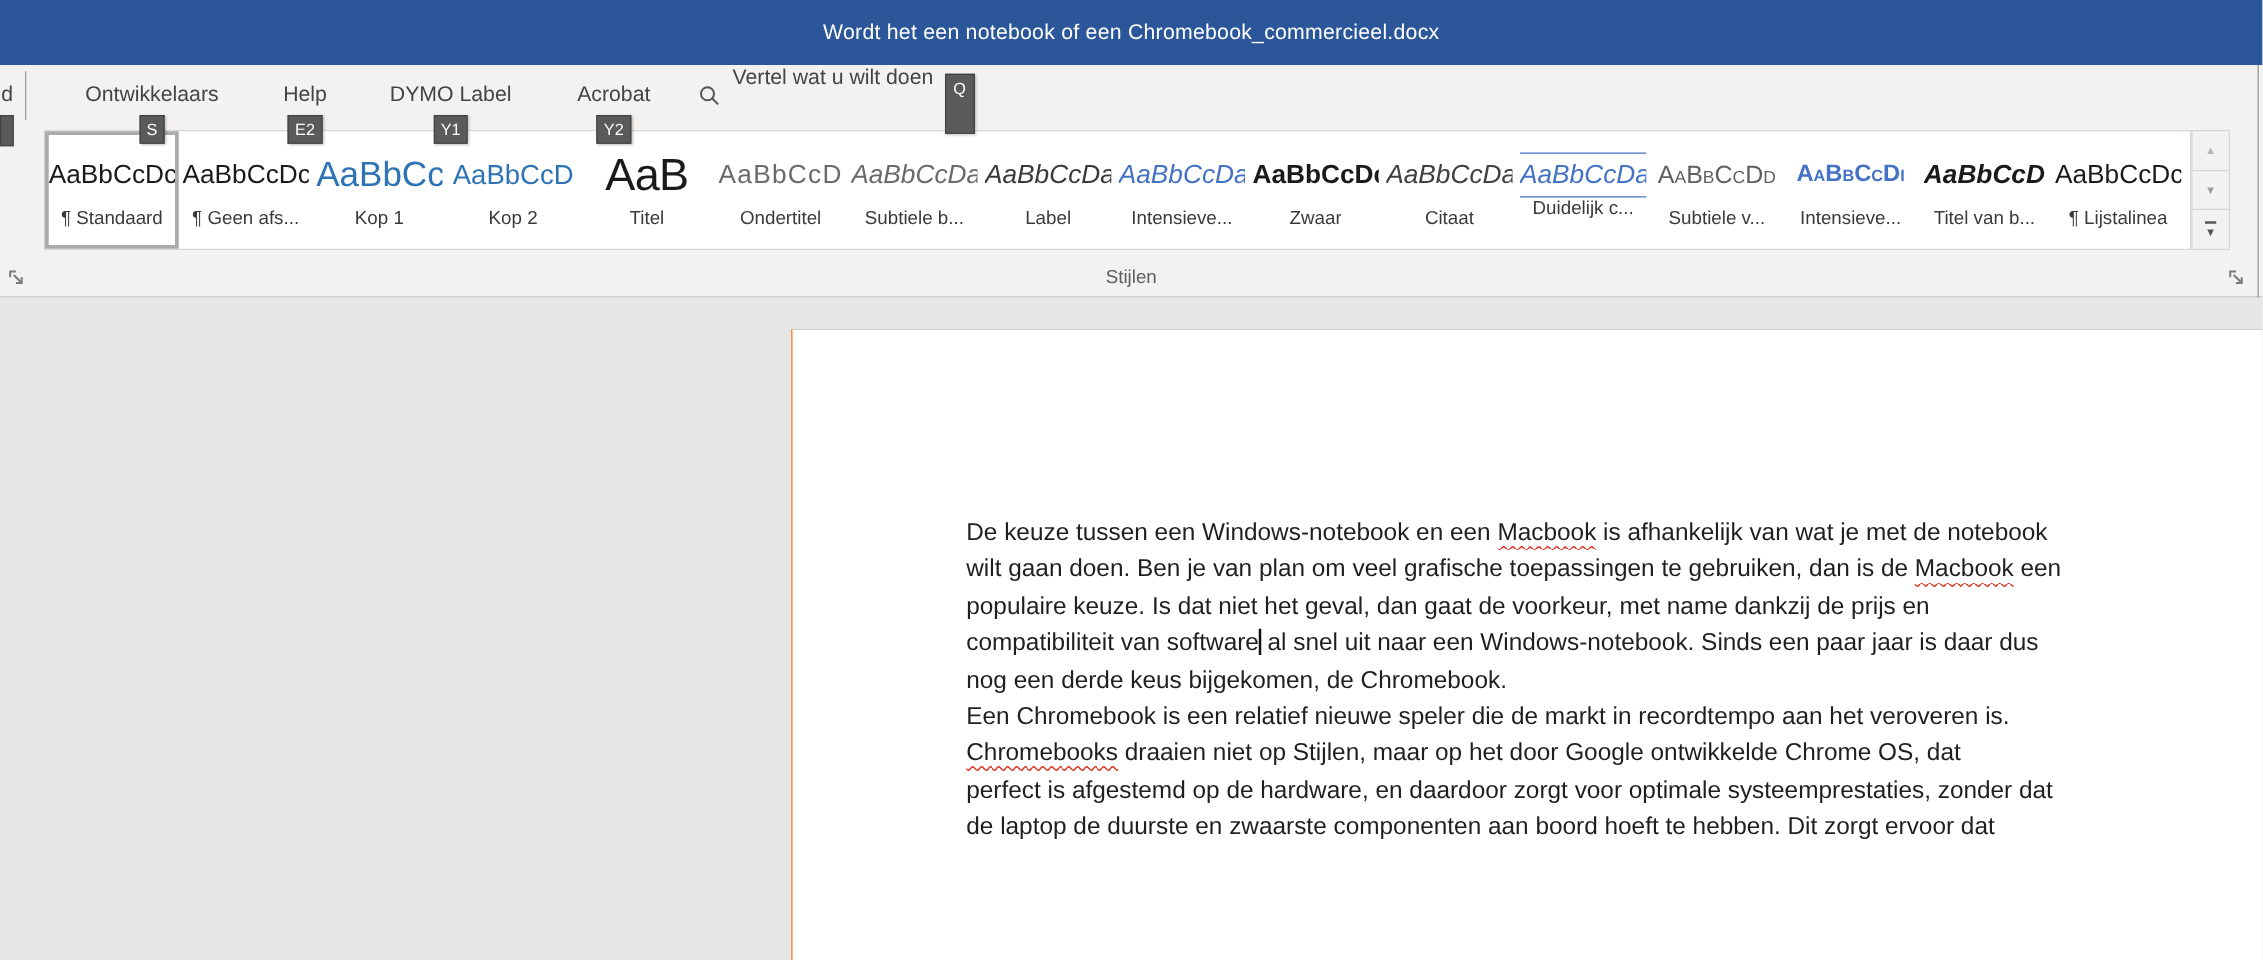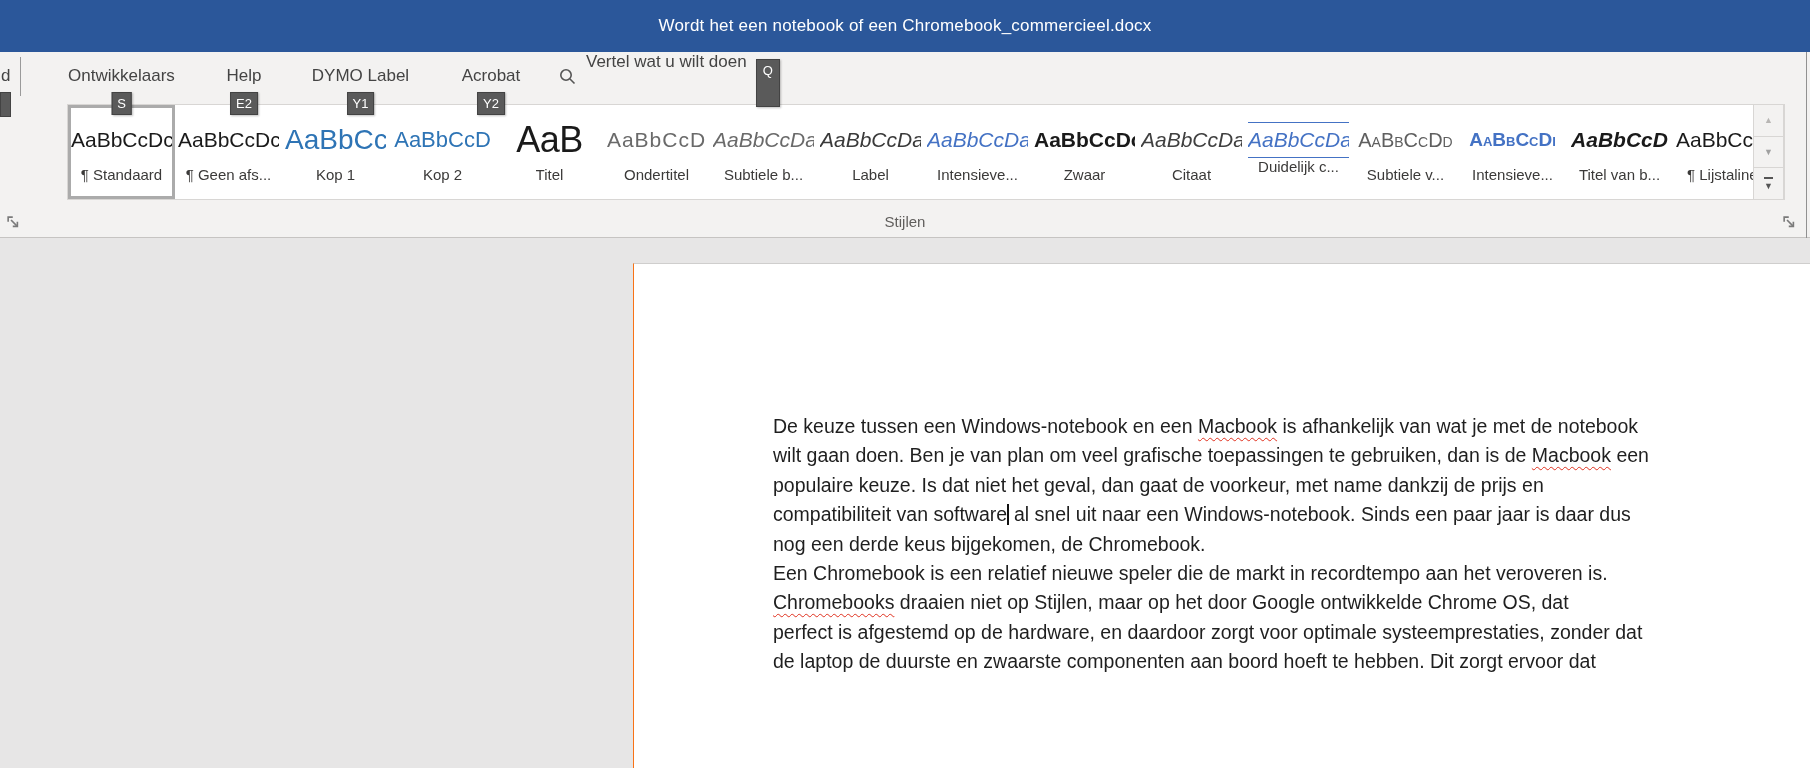--- a/index.html
+++ b/index.html
@@ -27,21 +27,21 @@
            font-size:17px;color:#444;}
   .tell-me .keytip-inline{position:relative;top:7px;background:#5A5A5A;color:#fff;font-size:13px;
            line-height:1;padding:4px 6px;border:1px solid #434343;box-shadow:1px 1px 2px rgba(0,0,0,.25);}
   .search-icon{display:flex;align-items:center;}
 
   
   .ribbon{position:absolute;left:0;top:100px;width:1810px;height:138px;background:#F3F2F1;
           border-bottom:1px solid #C6C4C2;box-sizing:border-box;}
   .right-edge{position:absolute;left:1806px;top:52px;width:1px;height:186px;background:#919191;z-index:7;}
   .gallery{position:absolute;left:35px;top:4px;width:1718px;height:96px;background:#fff;
-           border:1px solid #D8D6D4;box-sizing:border-box;display:flex;margin-left:32px;}
+           border:1px solid #D8D6D4;box-sizing:border-box;display:flex;}
   .style-item{flex:0 0 107px;box-sizing:border-box;border:3px solid transparent;display:flex;
               flex-direction:column;align-items:center;padding-top:6px;cursor:pointer;overflow:hidden;}
   .style-item.selected{border-color:#ABABAB;}
   .style-preview{height:52px;display:flex;align-items:center;max-width:100%;overflow:hidden;
                  white-space:nowrap;color:#1a1a1a;font-size:21px;}
   .style-label{font-size:15px;color:#3B3A39;white-space:nowrap;max-width:100%;overflow:hidden;}
   .style-preview.kop1{color:#2E74B5;font-size:28px;font-weight:400;}
   .style-preview.kop2{color:#2E74B5;font-size:22px;}
   .style-preview.titel{font-size:36px;letter-spacing:-.5px;}
   .style-preview.ondertitel{color:#6a6a6a;letter-spacing:1px;}

